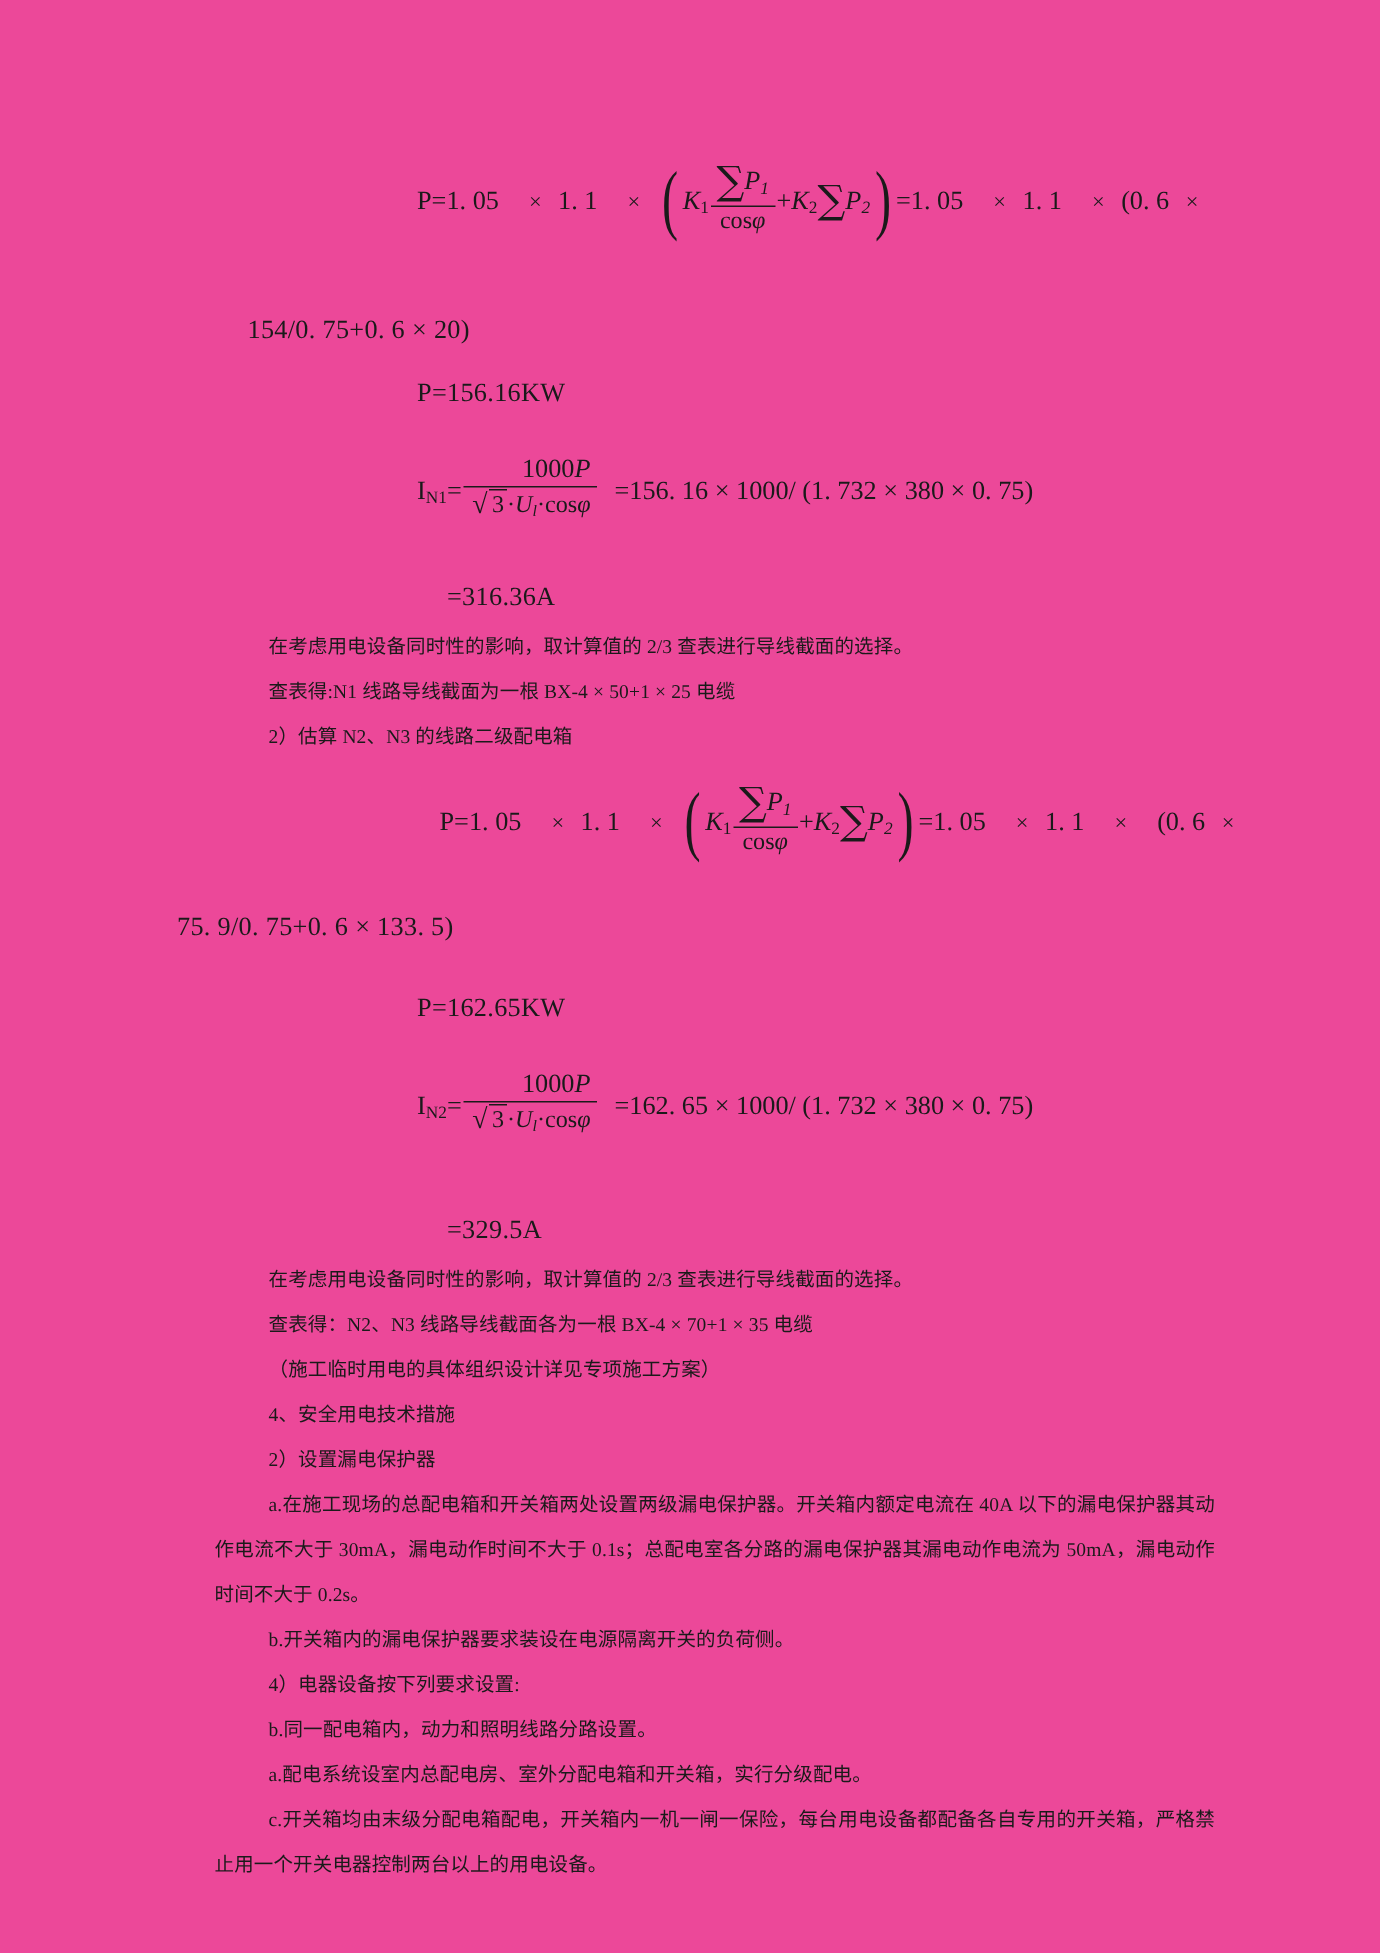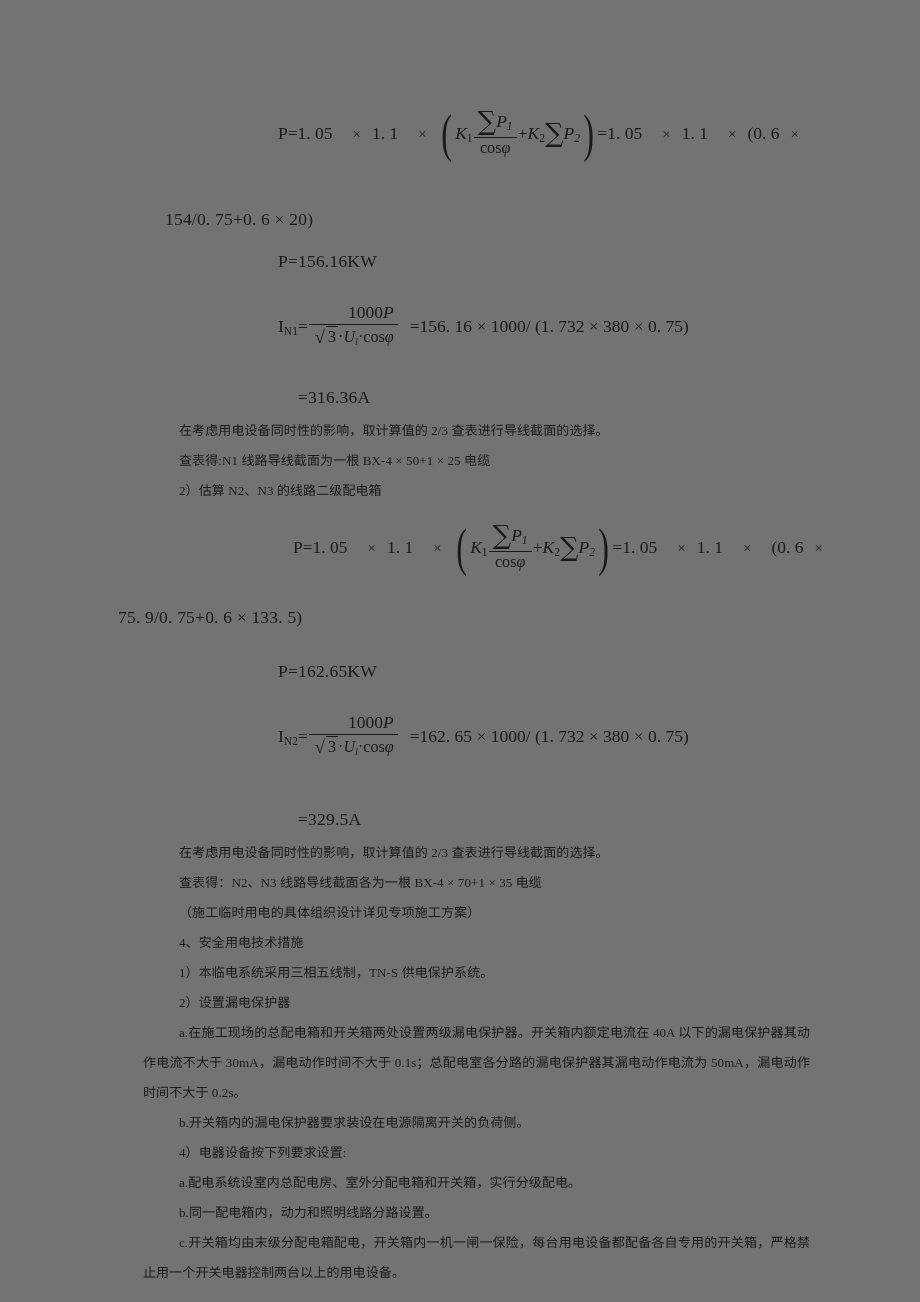--- a/index.html
+++ b/index.html
@@ -10,21 +10,21 @@
   }
   body {
     font-family: "Liberation Serif", "DejaVu Serif", serif;
     color: #000000;
   }
   .page {
     position: relative;
     width: 920px;
     height: 1302px;
     margin: 0 auto;
-    background: #737373;
+    background: #ec4899;
     overflow: hidden;
   }
   .content {
     position: absolute;
     left: 118px;
     top: 96px;
     width: 692px;
   }
 
   
@@ -173,23 +173,22 @@
       <span class="fml">I</span><span class="sub-up">N2</span><span>=</span><span class="frac"><span class="num"><span>1000</span><span class="var">P</span></span><span class="den"><span class="sqrt"><span class="radsym">√</span><span class="radicand">3</span></span><span>·</span><span class="var">U</span><span class="sub">l</span><span>·</span><span>cos</span><span class="var">φ</span></span></span><span class="sp"></span><span class="fml">=162. 65 × 1000/ (1. 732 × 380 × 0. 75)</span>
     </div>
 
     <div class="line" style="padding-left:180px; margin-top:26px;">=329.5A</div>
 
     <div class="para indent1" style="margin-top:4px;">在考虑用电设备同时性的影响，取计算值的 2/3 查表进行导线截面的选择。</div>
     <div class="para indent1">查表得：N2、N3 线路导线截面各为一根 BX-4 × 70+1 × 35 电缆</div>
     <div class="para indent1">（施工临时用电的具体组织设计详见专项施工方案）</div>
 
     <div class="para indent1">4、安全用电技术措施</div>
-    <div class="para indent1">1）本临电系统采用三相五线制，TN-S 供电保护系统。</div>
     <div class="para indent1">2）设置漏电保护器</div>
     <div class="para indent1">a.在施工现场的总配电箱和开关箱两处设置两级漏电保护器。开关箱内额定电流在 40A 以下的漏电保护器其动作电流不大于 30mA，漏电动作时间不大于 0.1s；总配电室各分路的漏电保护器其漏电动作电流为 50mA，漏电动作时间不大于 0.2s。</div>
     <div class="para indent1">b.开关箱内的漏电保护器要求装设在电源隔离开关的负荷侧。</div>
     <div class="para indent1">4）电器设备按下列要求设置:</div>
+    <div class="para indent1">b.同一配电箱内，动力和照明线路分路设置。</div>
     <div class="para indent1">a.配电系统设室内总配电房、室外分配电箱和开关箱，实行分级配电。</div>
-    <div class="para indent1">b.同一配电箱内，动力和照明线路分路设置。</div>
     <div class="para indent1">c.开关箱均由末级分配电箱配电，开关箱内一机一闸一保险，每台用电设备都配备各自专用的开关箱，严格禁止用一个开关电器控制两台以上的用电设备。</div>
 
   </div>
 </div>
 
 </body></html>

